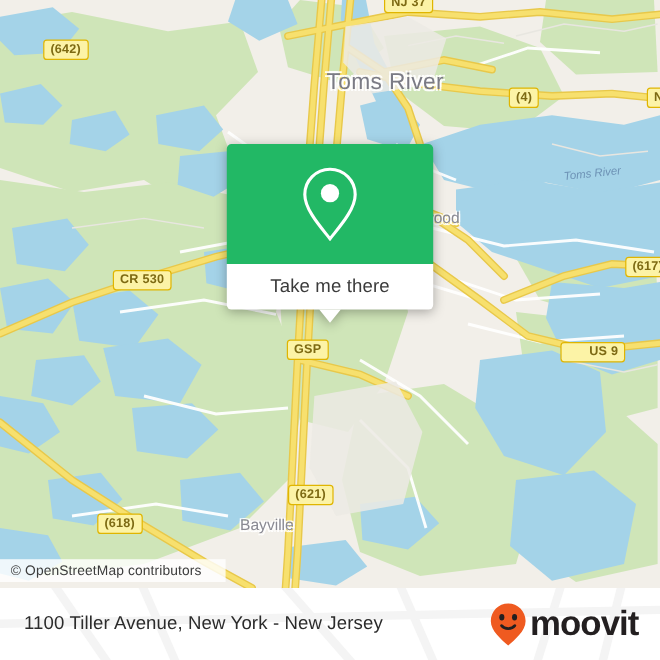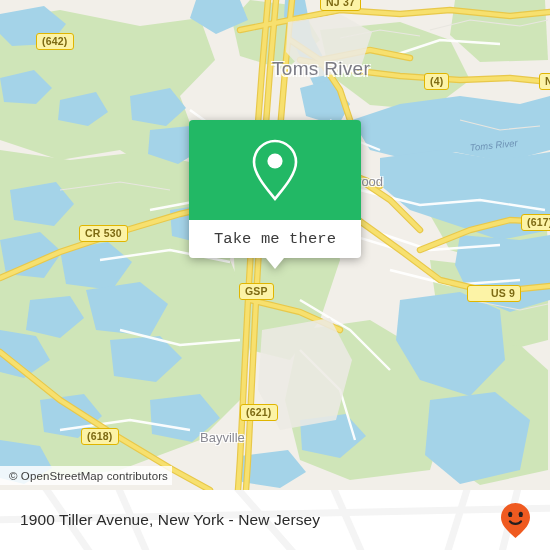--- a/index.html
+++ b/index.html
@@ -82,21 +82,20 @@
     letter-spacing: .2px;
   }
 
   
   #popup {
     position: absolute;
     left: 189px;
     top: 120px;
     width: 172px;
     filter: drop-shadow(0 2px 5px rgba(0,0,0,.32));
-    font-family: Liberation Mono, monospace;
   }
   #popup-body {
     background: #22b865;
     border-radius: 4px 4px 0 0;
     height: 100px;
     display: flex;
     align-items: center;
     justify-content: center;
   }
   #popup-footer {
@@ -122,21 +121,21 @@
     border-right: 9px solid transparent;
     border-top: 11px solid #ffffff;
   }
 
   
   #attribution {
     position: absolute;
     left: 0;
     top: 466px;
     height: 19px;
-    padding: 0 4px 0 9px;
+    padding: 0 20px 0 9px;
     display: flex;
     align-items: center;
     background: rgba(255,255,255,.82);
     font-size: 11.5px;
     color: #3d3d3d;
     letter-spacing: .1px;
   }
 
   
   #bottom-bar {
@@ -311,21 +310,21 @@
         <path d="M288,22 L340,14 L372,32 L360,70 L310,78 L286,52 Z"></path>
         <path d="M262,330 L330,318 L352,360 L336,420 L280,430 L258,390 Z"></path>
       </g>
     </svg>
 
     <div class="shield" style="left:24px;  top:33px;margin-left:12px;">(642)</div>
     <div class="shield" style="left:320px; top:-6px;">NJ 37</div>
     <div class="shield" style="left:424px; top:73px;">(4)</div>
     <div class="shield" style="left:539px; top:73px;">N</div>
     <div class="shield" style="left:521px; top:214px;">(617)</div>
-    <div class="shield" style="left:79px;  top:225px;">CR 530</div>
+    <div class="shield" style="left:94px;  top:225px;">CR 530</div>
     <div class="shield" style="left:239px; top:283px;">GSP</div>
     <div class="shield" style="left:467px; top:285px;padding-left:23px;">US 9</div>
     <div class="shield" style="left:240px; top:404px;">(621)</div>
     <div class="shield" style="left:81px;  top:428px;">(618)</div>
 
     <div class="map-label city-label" style="left:272px; top:58px;">Toms River</div>
     <div class="map-label town-label" style="left:352px; top:174px;">wood</div>
     <div class="map-label town-label" style="left:200px; top:430px;">Bayville</div>
     <div class="map-label water-label" style="left:470px; top:142px;">Toms River</div>
 
@@ -354,24 +353,25 @@
         <path d="M40,-10 L95,70"></path>
         <path d="M115,-10 L150,70"></path>
         <path d="M230,-10 L300,70"></path>
         <path d="M330,-10 L365,70"></path>
         <path d="M470,-10 L445,70"></path>
         <path d="M520,-10 L500,70"></path>
         <path d="M-10,30 L560,18"></path>
       </g>
     </svg>
 
-    <div id="address-text">1900 Tiller Avenue, New York - New Jersey</div>
+    <div id="address-text">1100 Tiller Avenue, New York - New Jersey</div>
 
     <div id="logo">
       <svg width="33" height="37" viewBox="0 0 33 37">
         <path d="M16.5 1 C8.5 1 2 7.5 2 15.5 C2 24 11 31 16.5 36 C22 31 31 24 31 15.5 C31 7.5 24.5 1 16.5 1 Z" fill="#ef5a20"></path>
         <ellipse cx="11.2" cy="12.4" rx="2.1" ry="2.7" fill="#231f20"></ellipse>
         <ellipse cx="21.8" cy="12.4" rx="2.1" ry="2.7" fill="#231f20"></ellipse>
         <path d="M11 19.4 C13.4 22.6 19.6 22.6 22 19.4" fill="none" stroke="#231f20" stroke-width="2.3" stroke-linecap="round"></path>
       </svg>
+      <span id="logo-wordmark">moovit</span>
     </div>
   </div>
 </div>
 
 </body></html>

